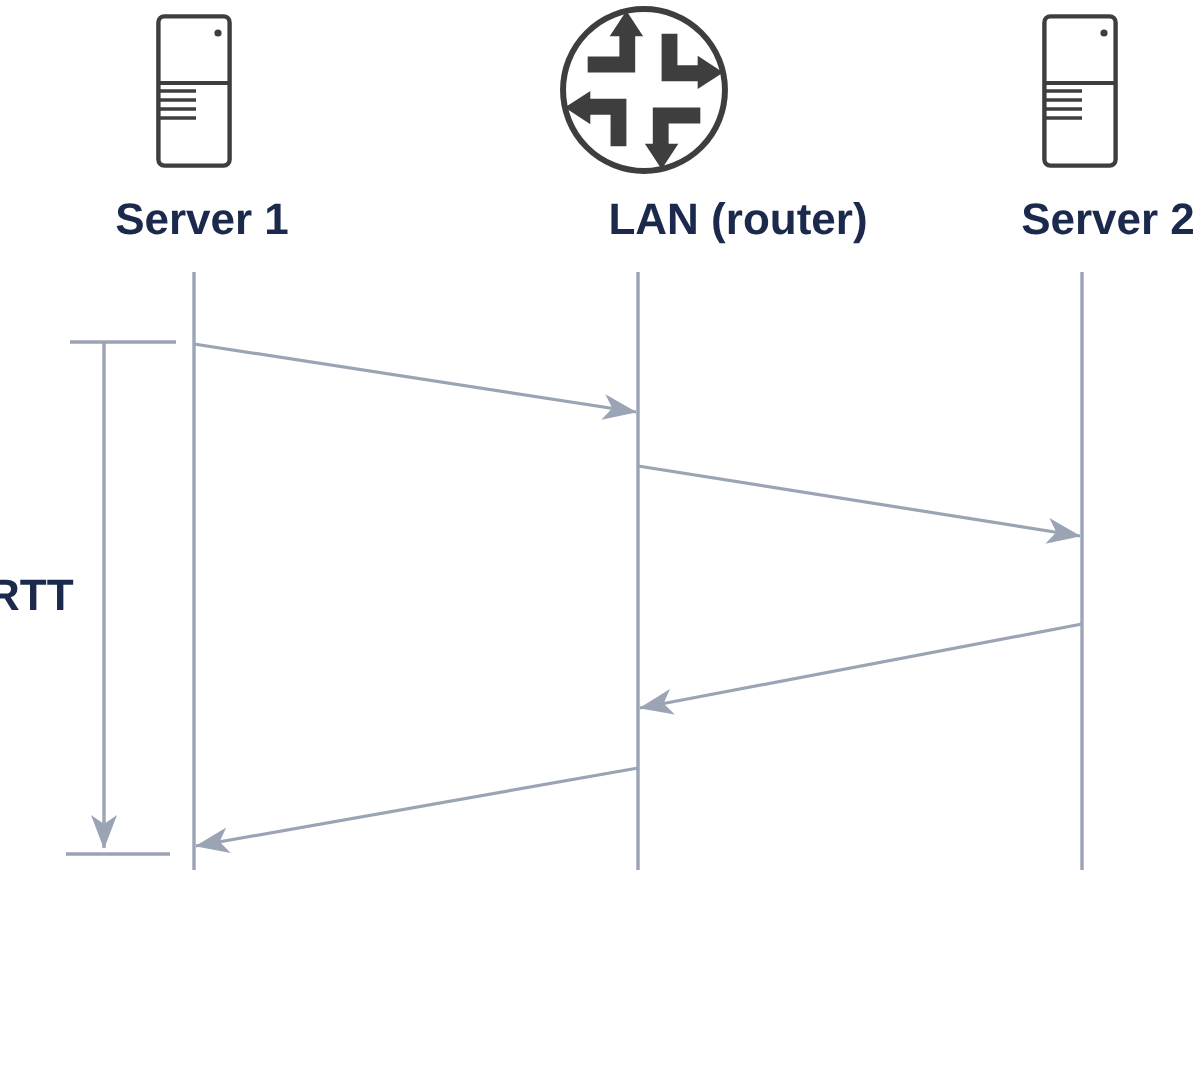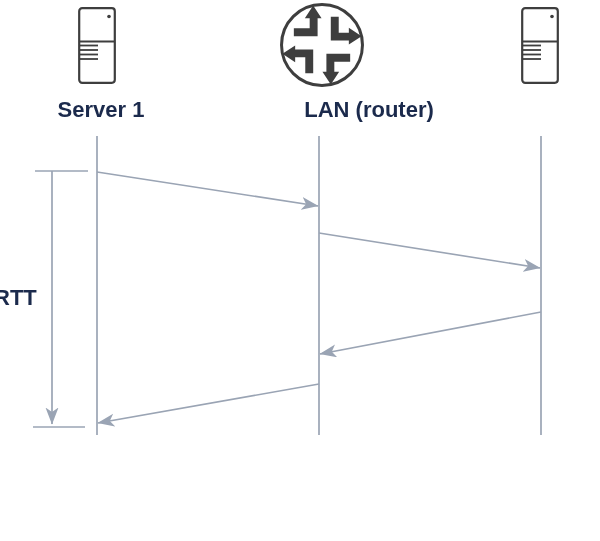--- a/index.html
+++ b/index.html
@@ -77,20 +77,21 @@
     <g stroke="#3E3E3E" stroke-width="1.8">
       <line x1="1.2" y1="38.5" x2="20" y2="38.5"></line>
       <line x1="1.2" y1="43" x2="20" y2="43"></line>
       <line x1="1.2" y1="47.5" x2="20" y2="47.5"></line>
       <line x1="1.2" y1="52" x2="20" y2="52"></line>
     </g>
   </svg>
 
   <div class="node-label" style="left:101px; top:97px;">Server 1</div>
   <div class="node-label" style="left:338px; top:97px;margin-left:31px;">LAN (router)</div>
+  <div class="node-label" style="left:554px; top:97px;">Server 2</div>
 
   <div class="rtt-label">RTT</div>
 
   <svg class="layer" width="600" height="541" viewBox="0 0 600 541">
     <defs>
       <marker id="arrow" markerUnits="userSpaceOnUse" markerWidth="18" markerHeight="14" refX="16.5" refY="6.5" orient="auto">
         <path d="M0,0 L17,6.5 L0,13 L4.5,6.5 Z" fill="#9AA4B4"></path>
       </marker>
     </defs>
 

